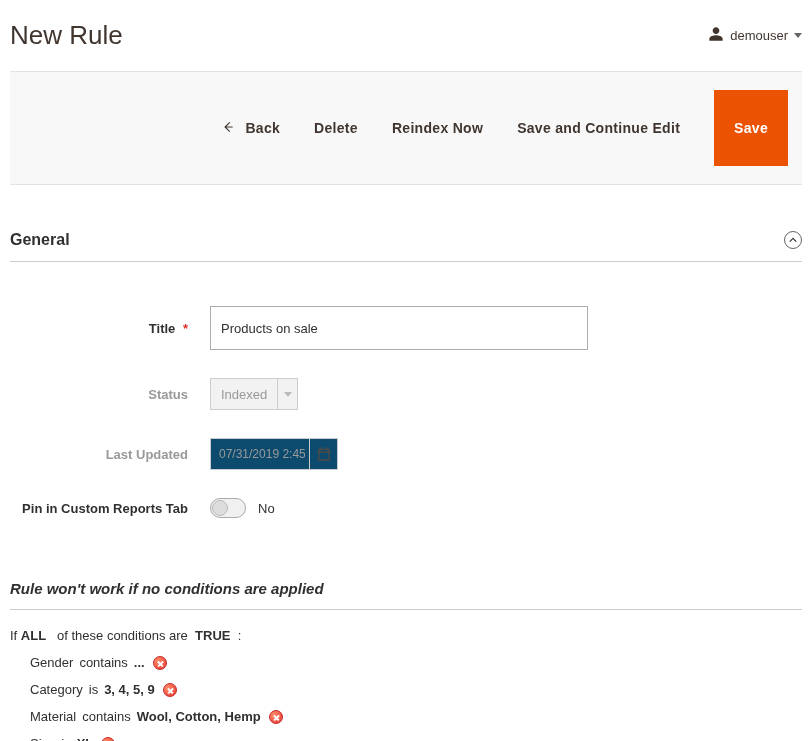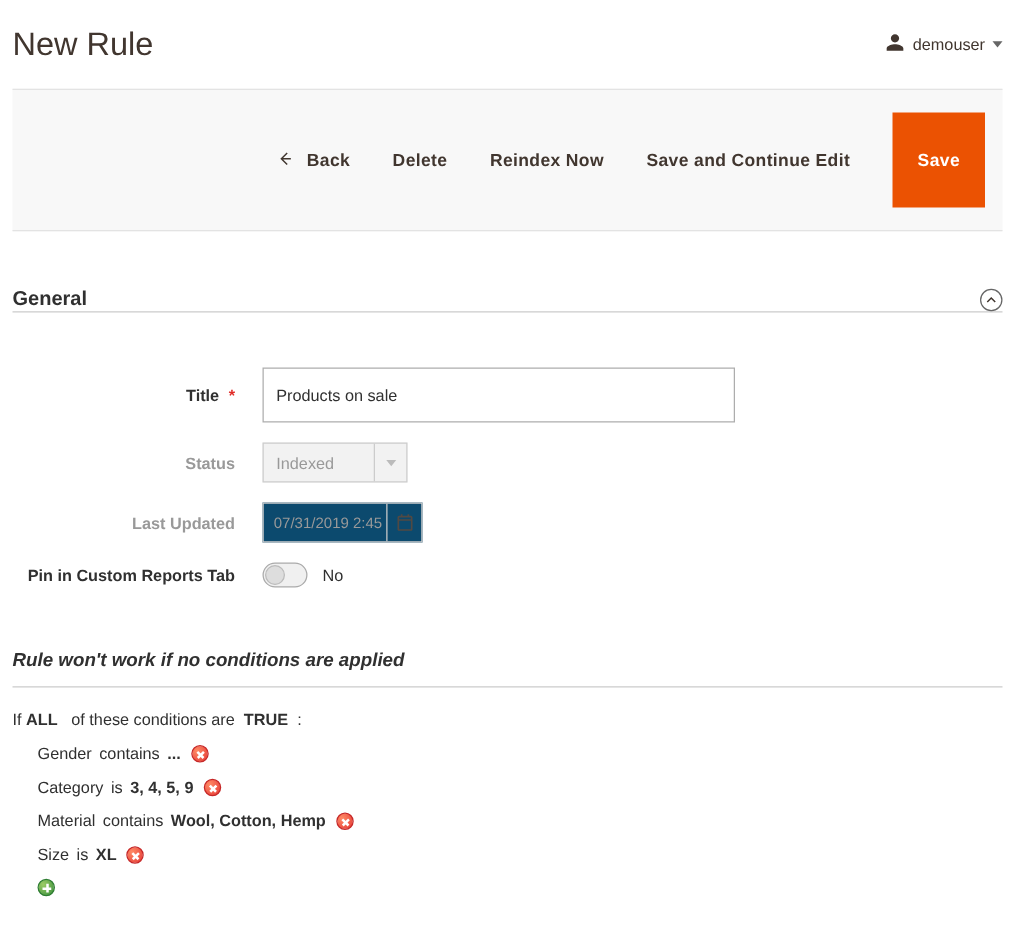--- a/index.html
+++ b/index.html
@@ -65,61 +65,61 @@
     font-size: 14px;
     font-weight: 600;
     letter-spacing: 0.3px;
     cursor: pointer;
     border: none;
   }
   .section-header {
     display: flex;
     justify-content: space-between;
     align-items: center;
-    padding: 46px 0 0 0;
+    padding: 46px 0 12px 0;
     border-bottom: 1px solid #ccc;
   }
   .section-title {
     font-size: 16px;
     font-weight: 600;
     color: #303030;
   }
   .collapse-icon {
     width: 18px; height: 18px;
     border: 1px solid #666;
     border-radius: 50%;
     display: flex; align-items: center; justify-content: center;
   }
   .collapse-icon svg { width: 8px; height: 8px; stroke: #41362f; }
   .form-area { padding: 44px 0 0 0; }
   .form-row {
     display: flex;
     align-items: center;
-    margin-bottom: 16px;
+    margin-bottom: 28px;
   }
   .form-label {
     width: 200px;
     text-align: right;
     padding-right: 22px;
     font-size: 13px;
     font-weight: 600;
     color: #303030;
   }
   .form-label.muted { color: #999; font-weight: 600; }
   .req { color: #e02b27; margin-left: 4px; }
   .text-input {
     width: 378px;
     height: 44px;
     border: 1px solid #adadad;
     padding: 0 10px;
     font-size: 13px;
     color: #303030;
   }
   .select-disabled {
-    width: 116px;
+    width: 88px;
     height: 32px;
     border: 1px solid #ccc;
     background: #f2f2f2;
     display: flex;
     align-items: stretch;
     color: #999;
   }
   .select-disabled .sel-val { flex: 1; display: flex; align-items: center; padding: 0 10px; font-size: 13px; }
   .select-disabled .sel-caret { width: 26px; border-left: 1px solid #ccc; display: flex; align-items: center; justify-content: center; }
   .sel-caret .tri {

